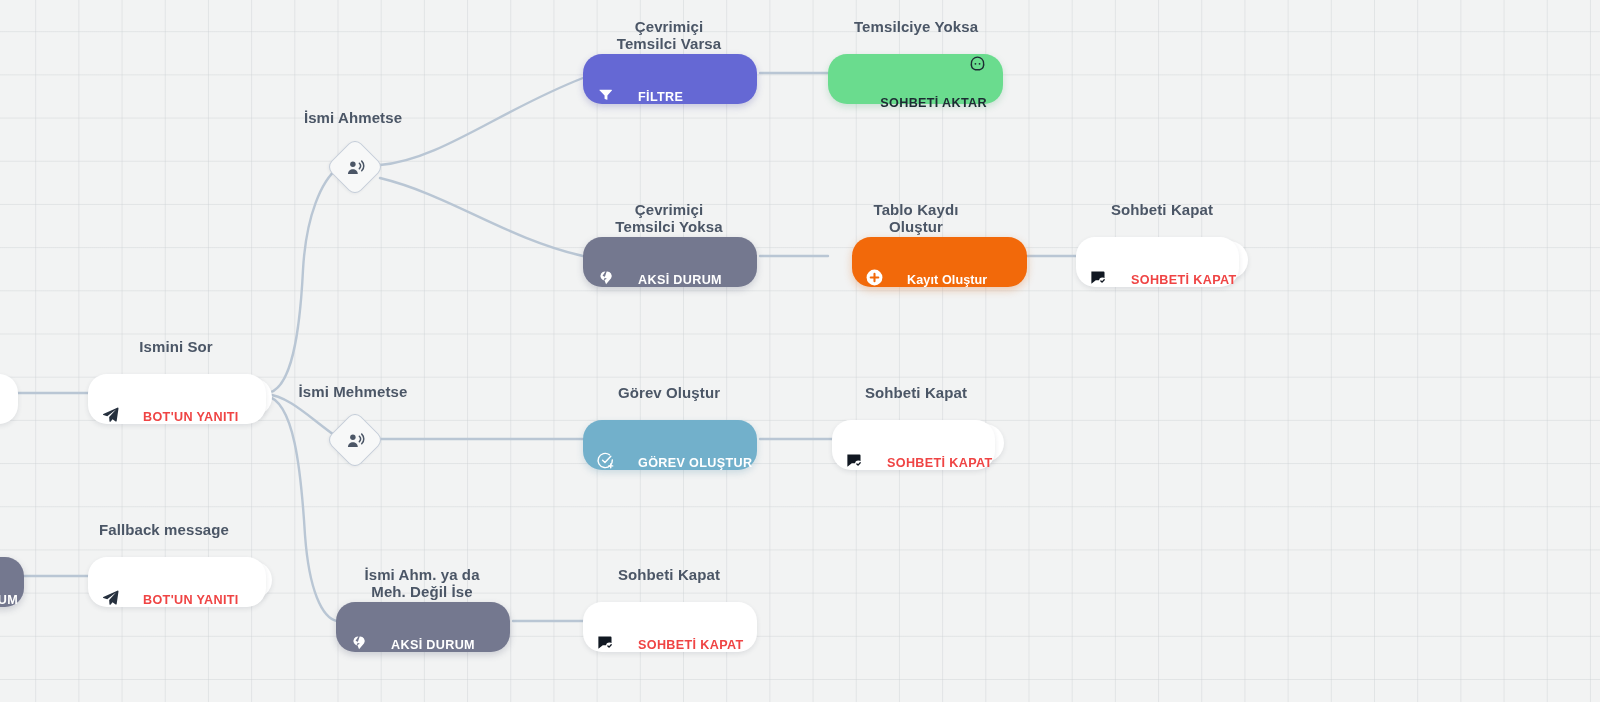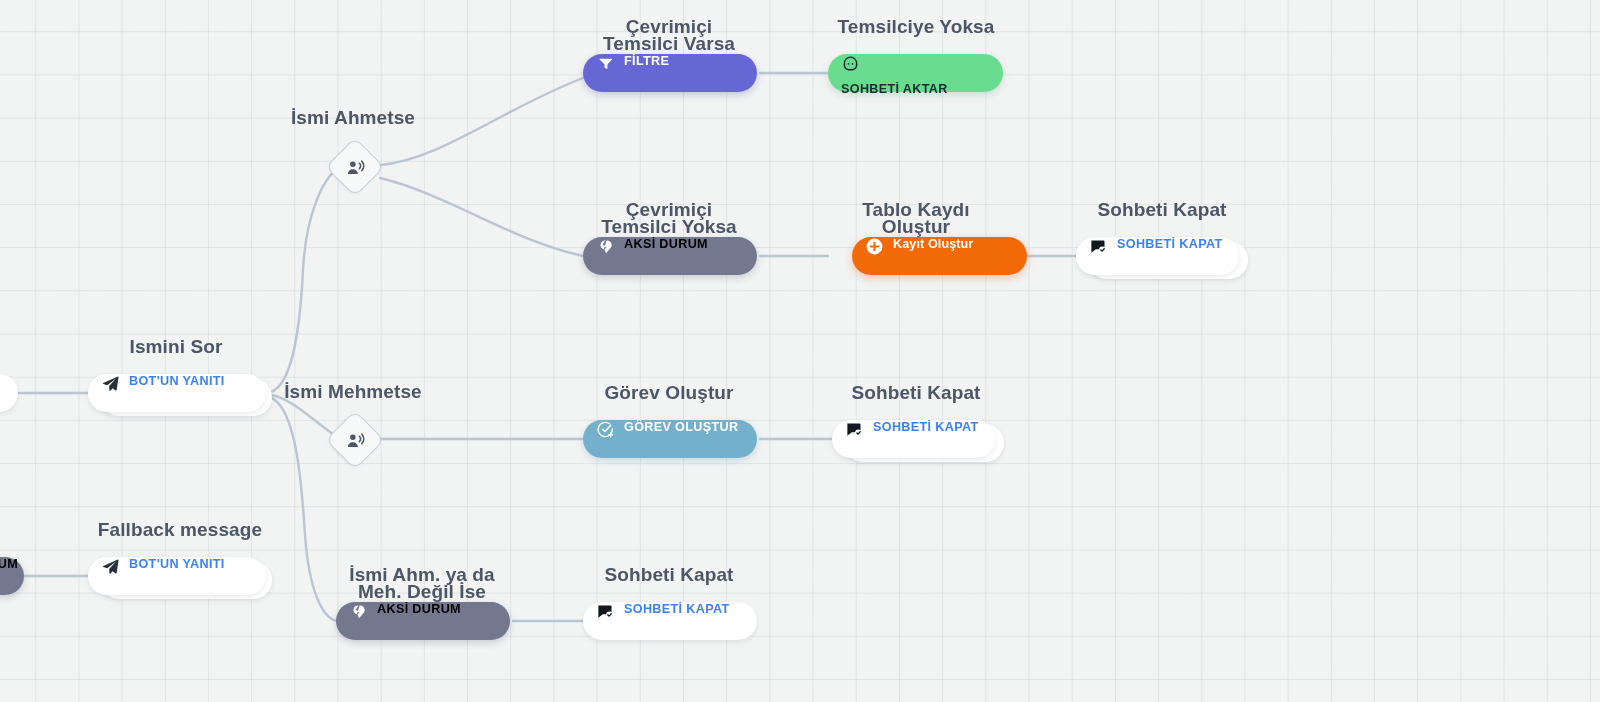--- a/index.html
+++ b/index.html
@@ -31,74 +31,74 @@
     top: 0;
     width: 1600px;
     height: 702px;
     pointer-events: none;
   }
 
   
   .node-title {
     position: absolute;
     color: #4b5666;
-    font-size: 19px;
+    font-size: 15px;
     font-weight: 700;
     line-height: 16.5px;
     text-align: center;
     letter-spacing: 0.1px;
     white-space: pre-line;
     transform: translateX(-50%);
   }
 
   
   .node {
     position: absolute;
     display: flex;
-    align-items: flex-start;
+    align-items: flex-end;
     box-sizing: border-box;
-    height: 38px;
+    height: 50px;
     border-radius: 19px;
     padding: 0 16px 0 13px;
-    gap: 9px;
+    gap: 23px;
     white-space: nowrap;
     user-select: none;
   }
   .node .label {
     font-size: 12.6px;
     font-weight: 700;
     letter-spacing: 0.35px;
   }
   .node .icon {
     display: flex;
     align-items: center;
     justify-content: center;
     flex: 0 0 auto;
     width: 19px;
     height: 19px;
   }
 
   .node.white {
     background: #ffffff;
-    color: #3b82f6;
+    color: #ef4444;
     box-shadow: 0 2px 5px rgba(40,50,70,0.10);
   }
   .node.purple {
     background: #6568d4;
     color: #ffffff;
     box-shadow: 0 3px 7px rgba(70,72,160,0.25);
   }
   .node.green {
     background: #6adc8e;
     color: #1d2b33;
     box-shadow: 0 3px 7px rgba(60,160,100,0.22);
   }
   .node.gray {
     background: #74788f;
-    color: #000000;
+    color: #ffffff;
     box-shadow: 0 3px 7px rgba(70,75,100,0.22);
   }
   .node.orange {
     background: #f2690a;
     color: #ffffff;
     box-shadow: 0 3px 8px rgba(220,100,20,0.30);
   }
   .node.teal {
     background: #72b0cb;
     color: #ffffff;
@@ -308,21 +308,21 @@
     <span class="icon">
       <svg width="19" height="19" viewBox="0 0 24 24">
         <path d="M3 4.4h15.4a1.2 1.2 0 0 1 1.2 1.2v8.6a1.2 1.2 0 0 1-1.2 1.2H8.6L3 20z" fill="#111822"></path>
         <circle cx="17" cy="16.2" r="4.3" fill="#ffffff"></circle>
         <path d="M15 16.3l1.5 1.5 2.7-2.9" fill="none" stroke="#111822" stroke-width="1.7" stroke-linecap="round" stroke-linejoin="round"></path>
       </svg>
     </span>
     <span class="label">SOHBETİ KAPAT</span>
   </div>
 
-  <div class="node-title" style="left:180px; top:522px; width:280px;">Fallback message</div>
+  <div class="node-title" style="left:164px; top:522px; width:280px;">Fallback message</div>
 
   <div class="node-stack" style="left:100px; top:561px; width:172px;"></div>
   <div class="node white" style="left:88px; top:557px; width:178px;">
     <span class="icon">
       <svg width="19" height="19" viewBox="0 0 24 24" fill="#26303e">
         <path d="M21.3 3.1 2.9 11.4c-0.6 0.3-0.5 1.1 0.1 1.3l4.9 1.5 11-8.4-8.6 9.5 0.4 5.3c0.1 0.7 0.9 0.9 1.3 0.4l2.6-3.1 3.9 2.9c0.5 0.4 1.2 0.1 1.3-0.5l2.3-16c0.1-0.7-0.6-1.2-1.2-0.9z"></path>
       </svg>
     </span>
     <span class="label">BOT'UN YANITI</span>
   </div>

